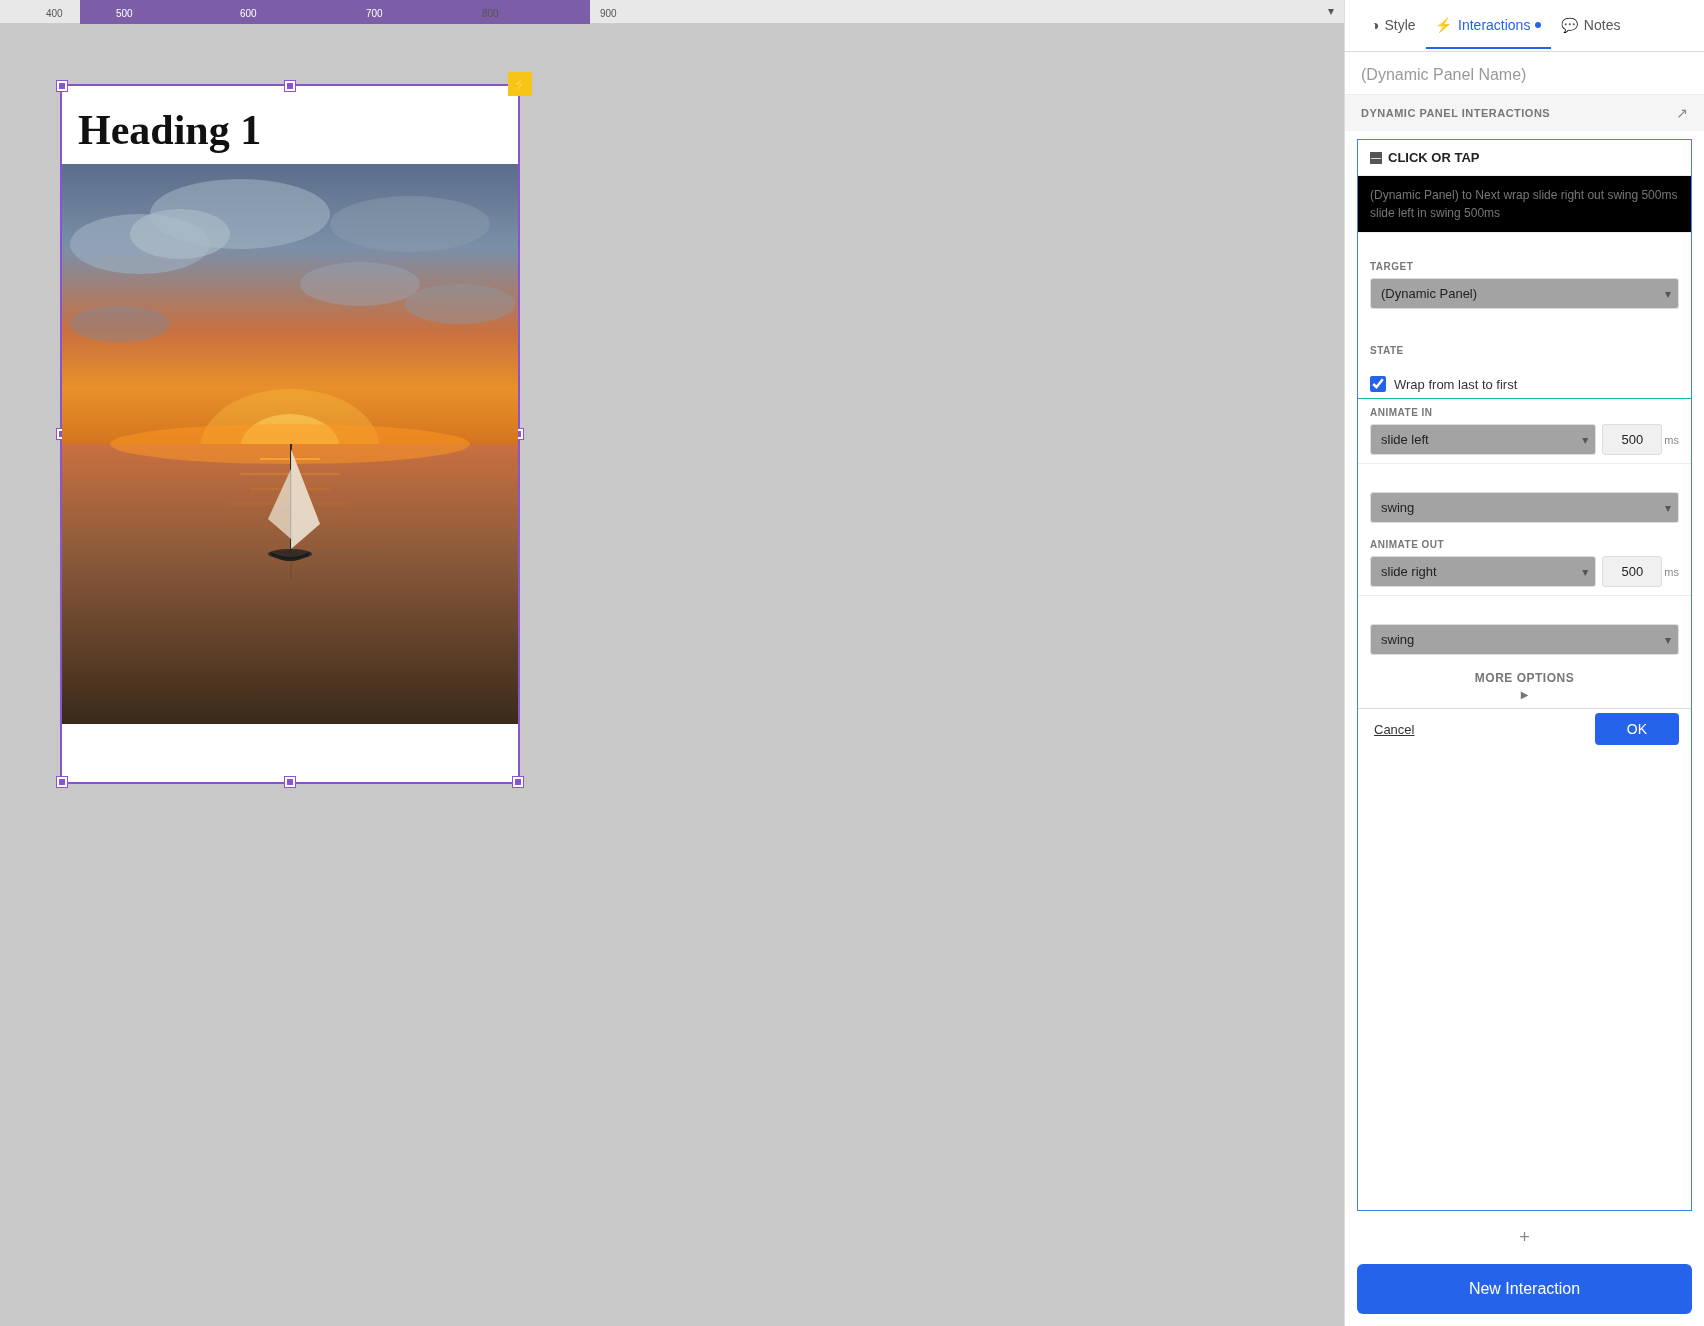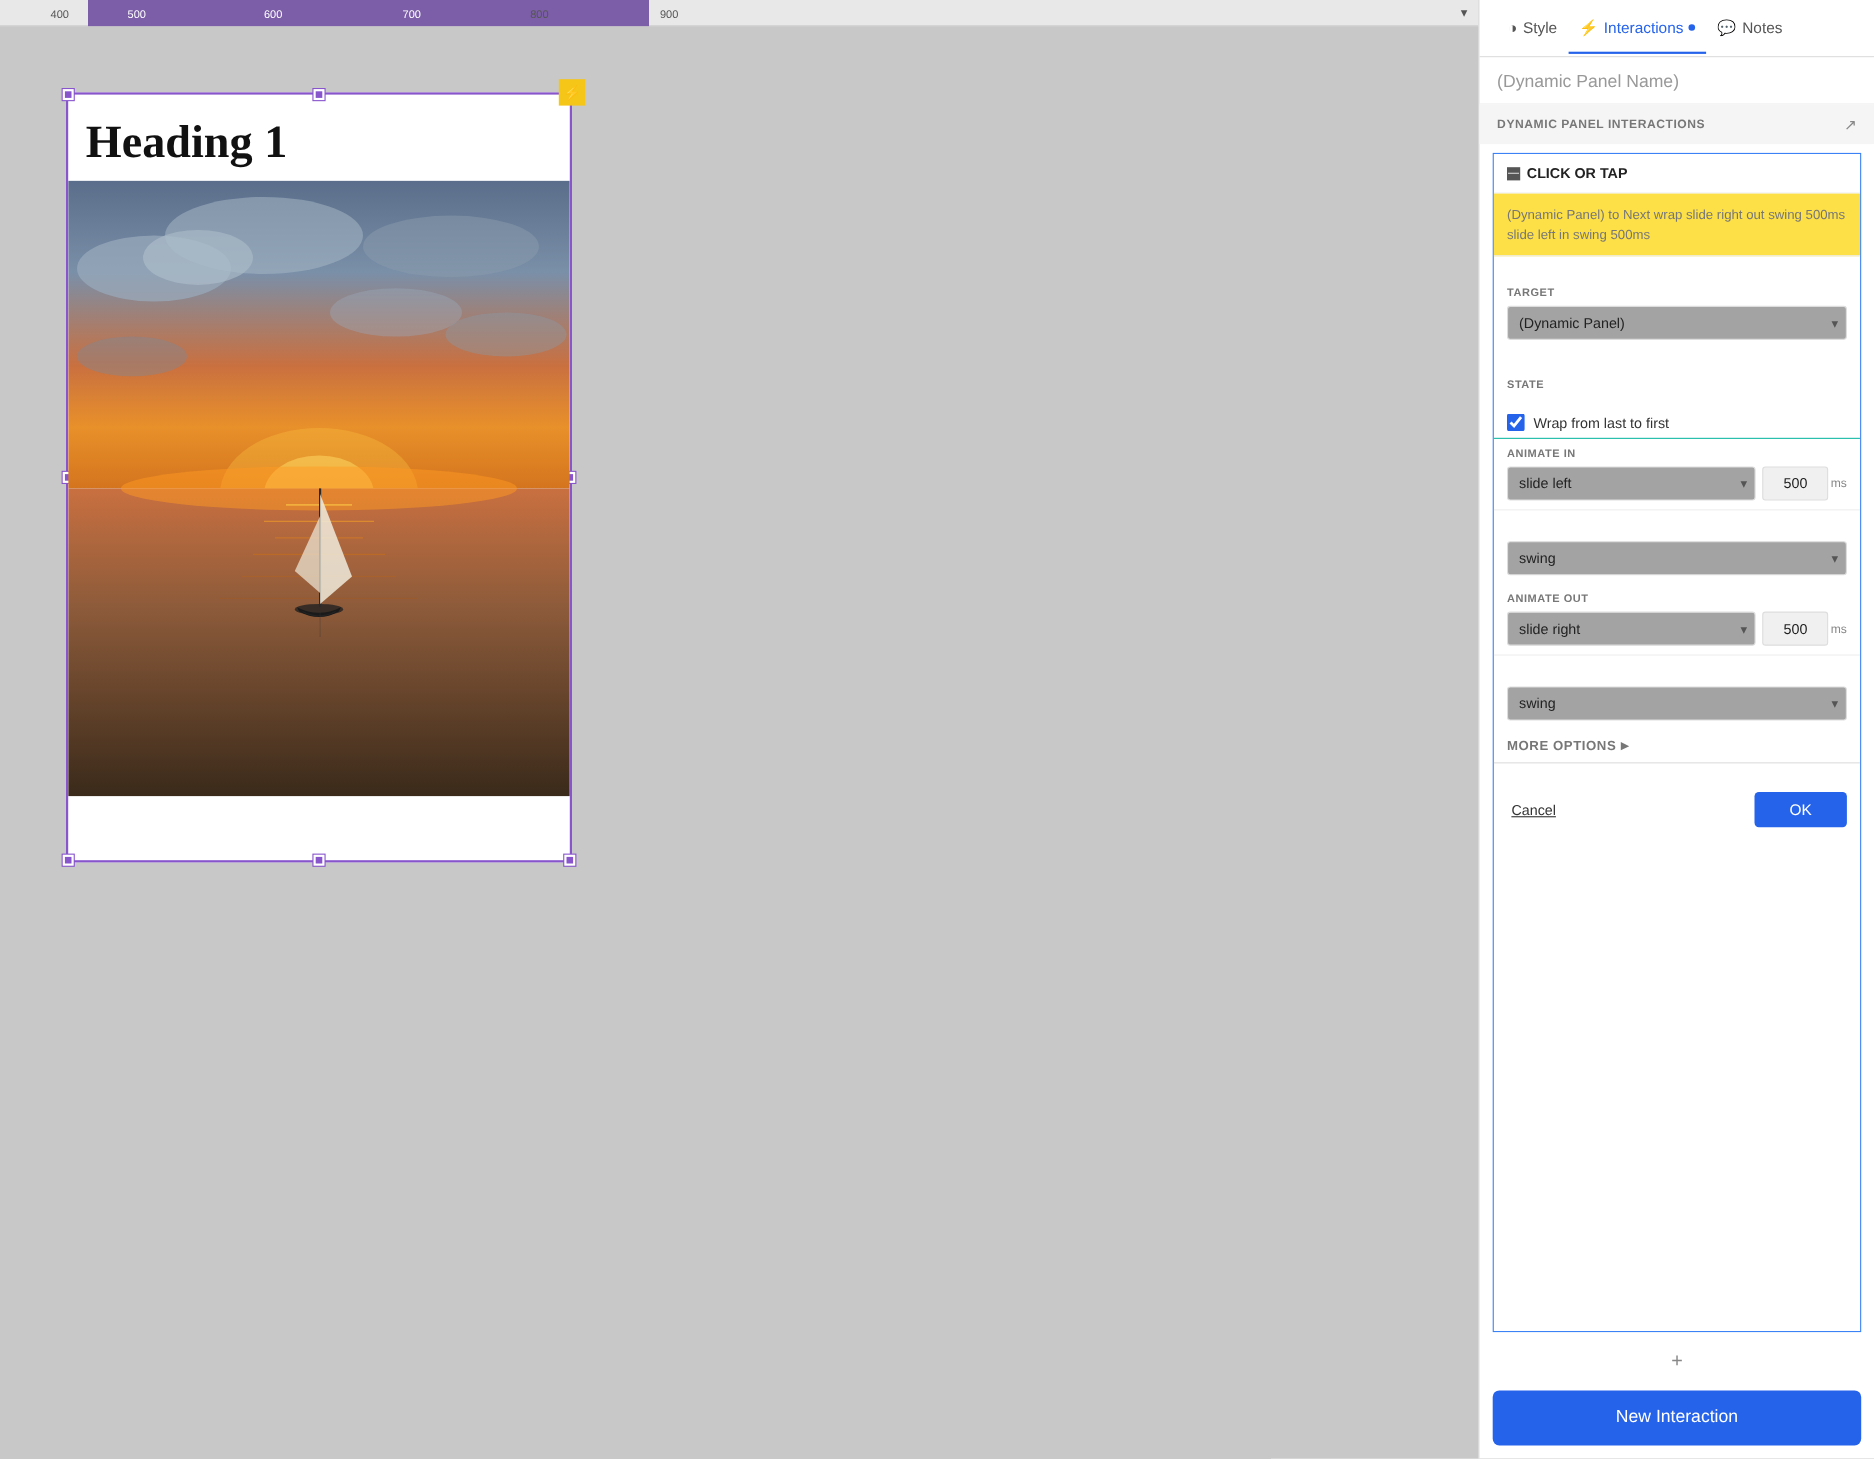--- a/index.html
+++ b/index.html
@@ -244,21 +244,21 @@
       padding: 4px 10px;
       background: #fff;
       border: 1px solid #ccc;
       border-radius: 3px;
       cursor: pointer;
       color: #333;
     }
 
     .description-box {
       padding: 10px 12px;
-      background: #fde047;
+      background: #000000;
       border-bottom: 1px solid #eee;
     }
 
     .description-text {
       font-size: 12px;
       color: #777;
       line-height: 1.5;
     }
 
     .form-section {
@@ -354,40 +354,41 @@
       font-size: 11px;
       color: #888;
     }
 
     .more-options {
       padding: 8px 12px;
       display: flex;
       align-items: center;
       gap: 4px;
       cursor: pointer;
+      flex-direction: column;
     }
 
     .more-options-label {
       font-size: 12px;
       font-weight: 600;
       color: #777;
       text-transform: uppercase;
       letter-spacing: 0.5px;
     }
 
     .more-arrow {
       font-size: 10px;
       color: #777;
     }
 
     .action-buttons {
       display: flex;
       align-items: center;
       justify-content: space-between;
-      padding: 26px 12px;
+      padding: 4px 12px;
       border-top: 1px solid #ddd;
     }
 
     .cancel-btn {
       font-size: 13px;
       color: #333;
       text-decoration: underline;
       cursor: pointer;
       background: none;
       border: none;

